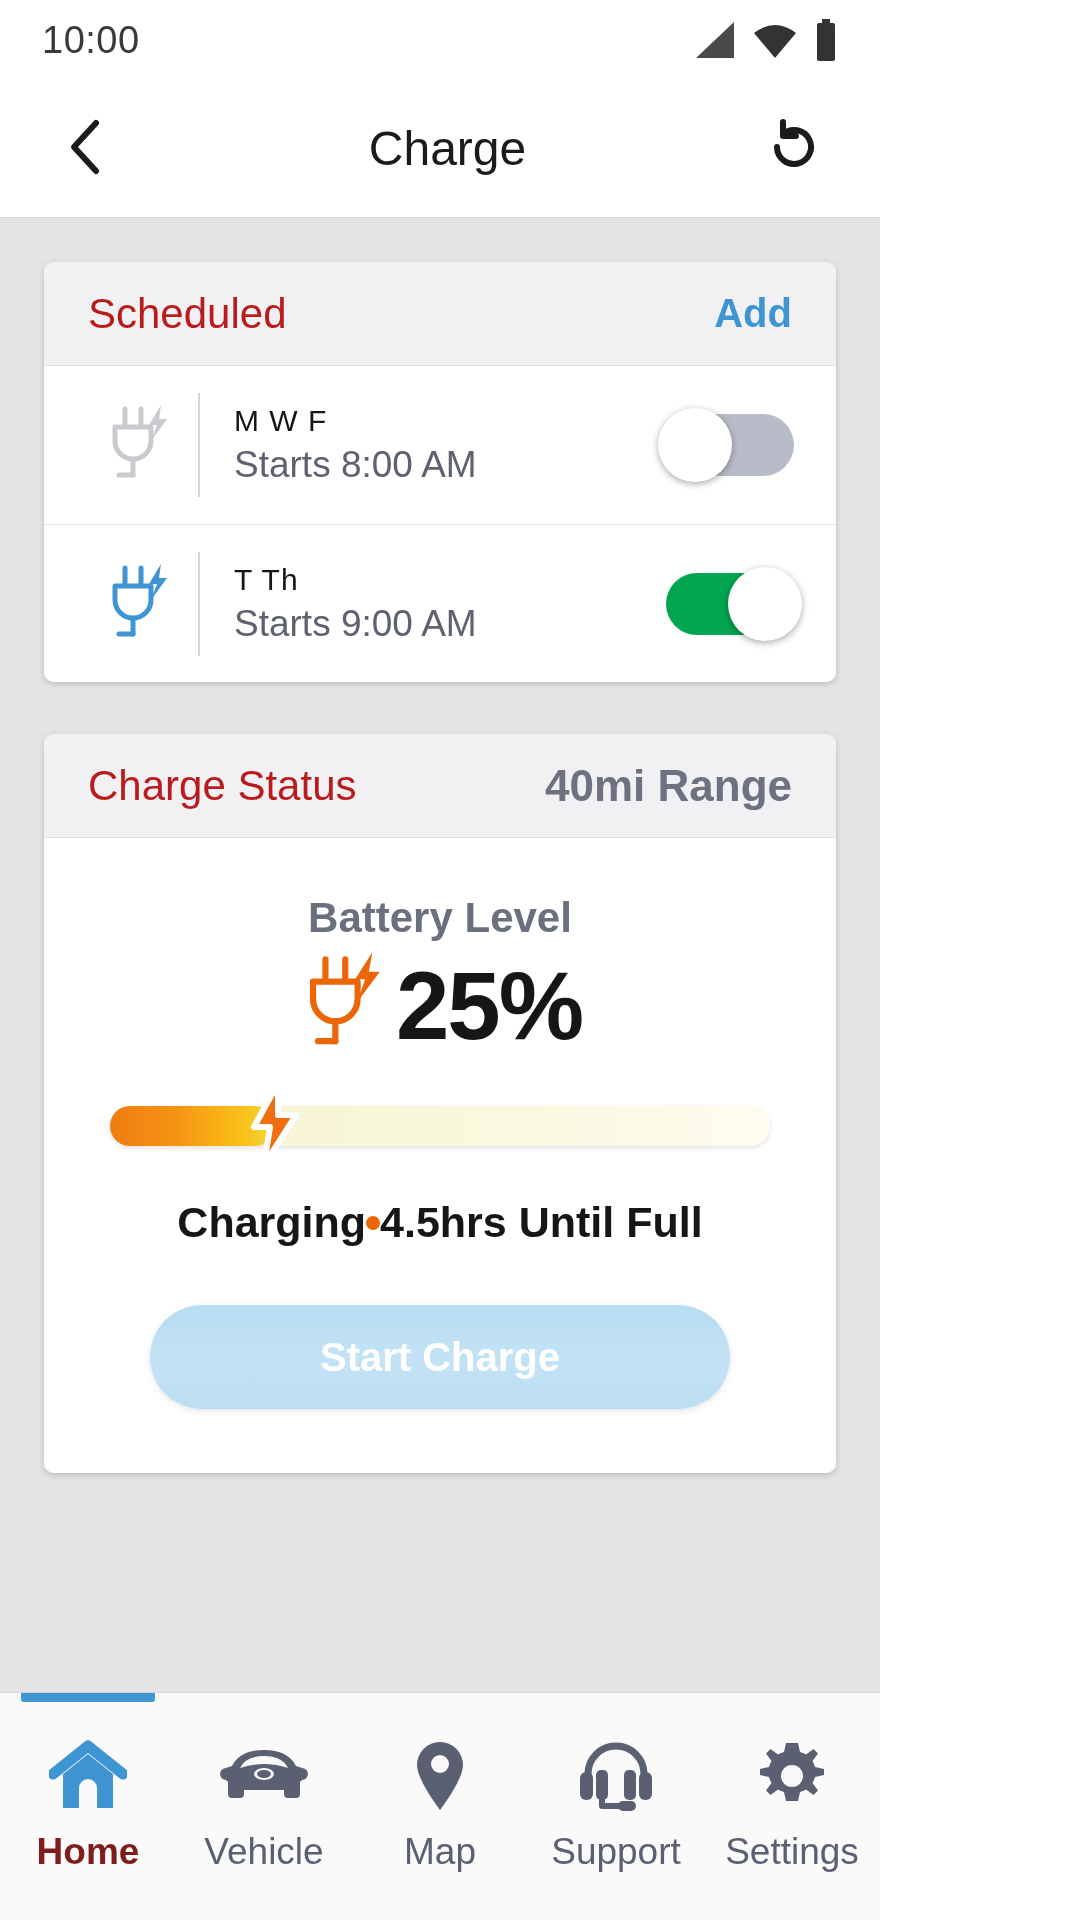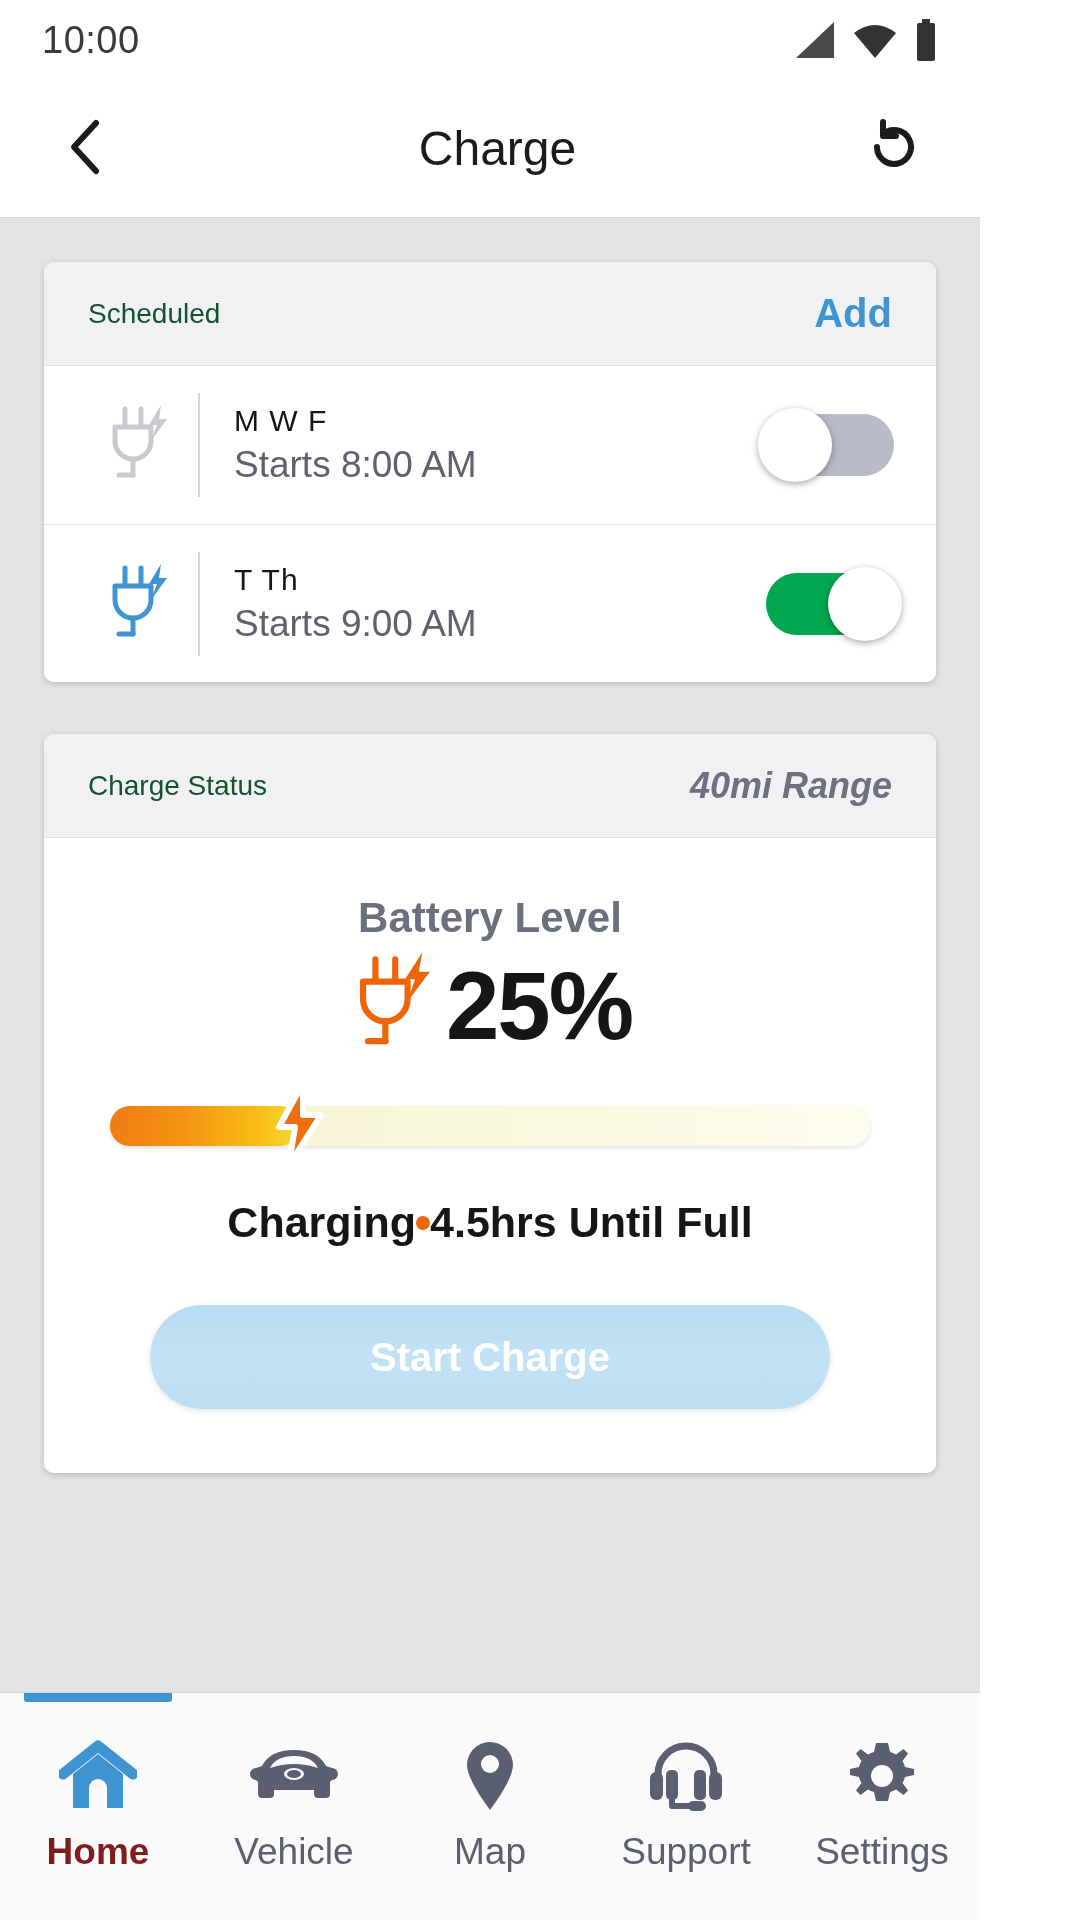--- a/index.html
+++ b/index.html
@@ -3,21 +3,21 @@
 <meta charset="utf-8">
 <style>
   * { box-sizing: border-box; margin: 0; padding: 0; }
   html, body {
     width: 1080px; height: 1920px;
     font-family: "Liberation Sans", sans-serif;
     background: #ffffff;
     overflow: hidden;
   }
   .phone {
-    width: 980px; height: 1920px;
+    width: 880px; height: 1920px;
     display: flex; flex-direction: column;
     background: #e6e6e8;
     position: relative;
   }
 
   
   .statusbar {
     height: 80px; background: #ffffff;
     display: flex; align-items: center; justify-content: space-between;
     padding: 0 42px 0 42px;
@@ -65,23 +65,23 @@
     overflow: hidden;
     margin-bottom: 52px;
   }
   .card-head {
     background: #f1f1f4;
     height: 104px;
     display: flex; align-items: center; justify-content: space-between;
     padding: 0 44px;
     border-bottom: 1px solid #e2e2e6;
   }
-  .card-head-title { font-size: 28px; color: #14532d; }
+  .card-head-title { font-size: 42px; color: #b91c1c; }
   .card-head-action { font-size: 40px; color: #3f95d2; font-weight: 700; cursor: pointer; }
-  .card-head-meta { font-size: 36px; color: #6e7280; font-weight: 700; font-style: italic; }
+  .card-head-meta { font-size: 44px; color: #6e7280; font-weight: 700; }
 
   
   .sched-row {
     height: 158px;
     display: flex; align-items: center;
     padding: 0 42px 0 48px;
     background: #fff;
   }
   .sched-row + .sched-row { border-top: 1px solid #e4e4e8; }
   .sched-icon { width: 96px; display: flex; justify-content: center; align-items: center; }

